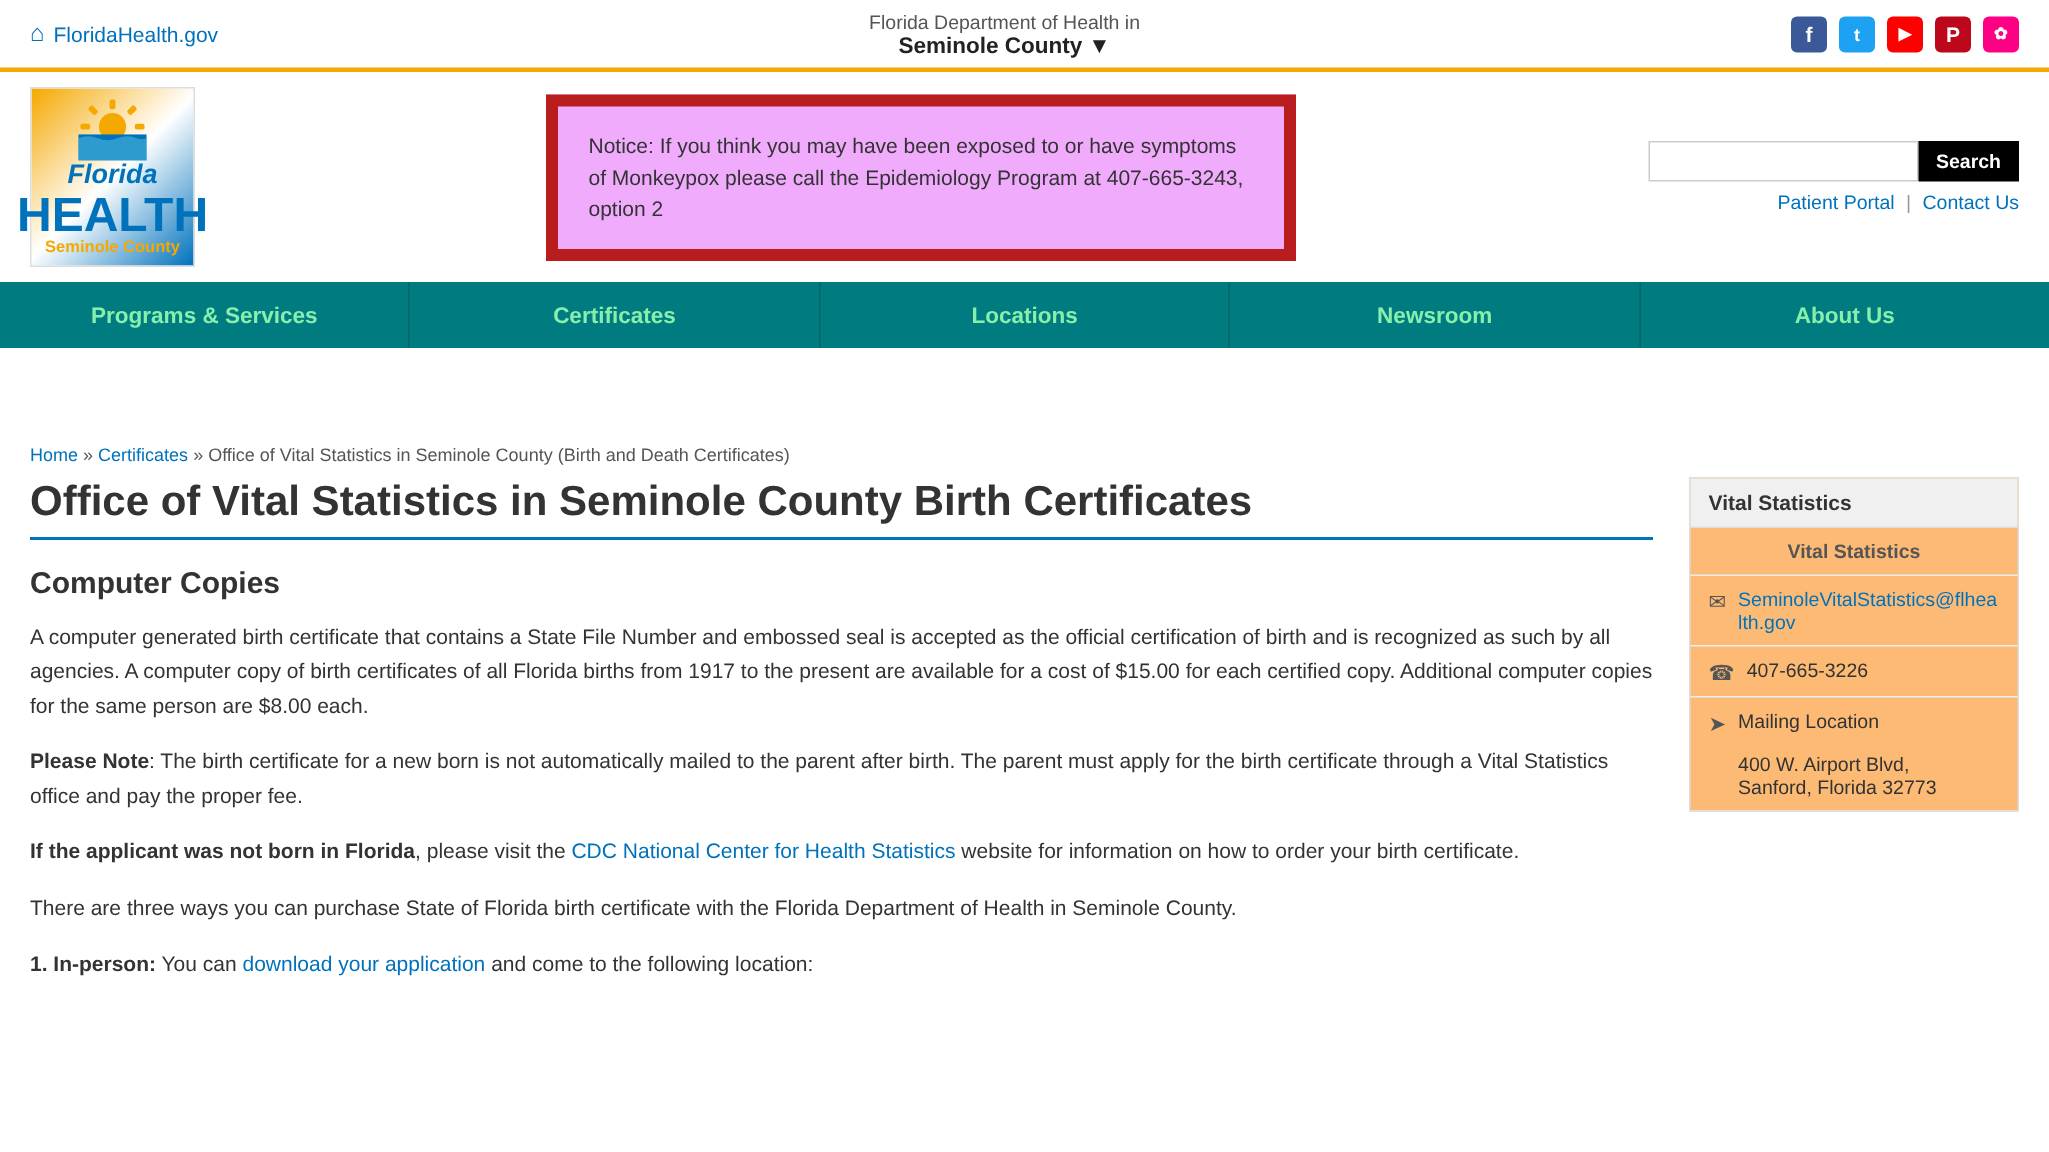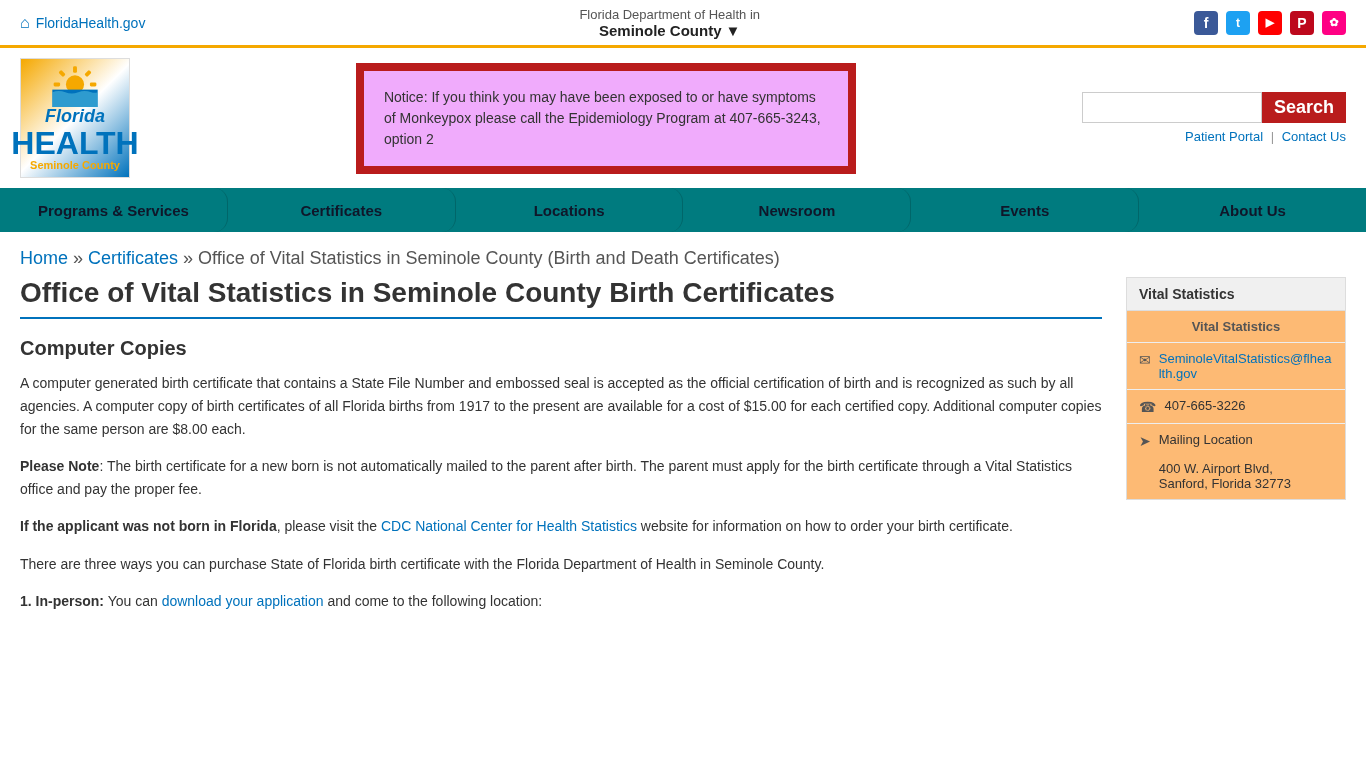--- a/index.html
+++ b/index.html
@@ -79,32 +79,31 @@
 
     
     #nav {
       background: #007b7f;
       display: flex;
       height: 44px;
     }
     .nav-item {
       flex: 1;
       display: flex; align-items: center; justify-content: center;
-      color: #0f172a; font-size: 15px; font-weight: bold;
+      color: #86efac; font-size: 15px; font-weight: bold;
       cursor: pointer; text-decoration: none;
       border-right: 1px solid #006669;
       transition: background 0.15s;
-      border-radius: 14px;
     }
     .nav-item:last-child { border-right: none; }
 
     
     #breadcrumb {
       padding: 16px 20px 8px 20px;
-      font-size: 18px; color: #555;
+      font-size: 12px; color: #555; margin-top: 48px;
     }
     #breadcrumb a { color: #0072bc; text-decoration: none; }
 
     
     #content-area {
       display: flex;
       padding: 0 20px 20px 20px;
       gap: 24px;
     }
     #main-content { flex: 1; }
@@ -206,36 +205,35 @@
     </div>
   </div>
 
   <div id="notice-box">
     <span>Notice: If you think you may have been exposed to or have symptoms of Monkeypox please call the Epidemiology Program at 407-665-3243, option 2</span>
   </div>
 
   <div id="search-area">
     <div id="search-row">
       <input type="text" id="search-input" style="border: 1px solid rgb(204, 204, 204); padding: 5px 8px; font-size: 13px; width: 180px; outline: none;">
-      <button id="search-btn" style="background:#b91c1c;color:#fff;border:none;padding:5px 12px;font-size:18px;cursor:pointer;font-weight:bold;">Search</button>
+      <button id="search-btn" style="background:#000000;color:#fff;border:none;padding:5px 12px;font-size:13px;cursor:pointer;font-weight:bold;">Search</button>
     </div>
     <div id="header-links">
       <a href="#">Patient Portal</a>
       <span> | </span>
       <a href="#">Contact Us</a>
     </div>
   </div>
 </div>
 
 <nav id="nav">
   <a class="nav-item" href="#">Programs &amp; Services</a>
   <a class="nav-item" href="#">Certificates</a>
   <a class="nav-item" href="#">Locations</a>
   <a class="nav-item" href="#">Newsroom</a>
-  <a class="nav-item" href="#">Events</a>
   <a class="nav-item" href="#">About Us</a>
 </nav>
 
 <div id="breadcrumb">
   <a href="#">Home</a>
   <span> » </span>
   <a href="#">Certificates</a>
   <span> » </span>
   <span>Office of Vital Statistics in Seminole County (Birth and Death Certificates)</span>
 </div>

